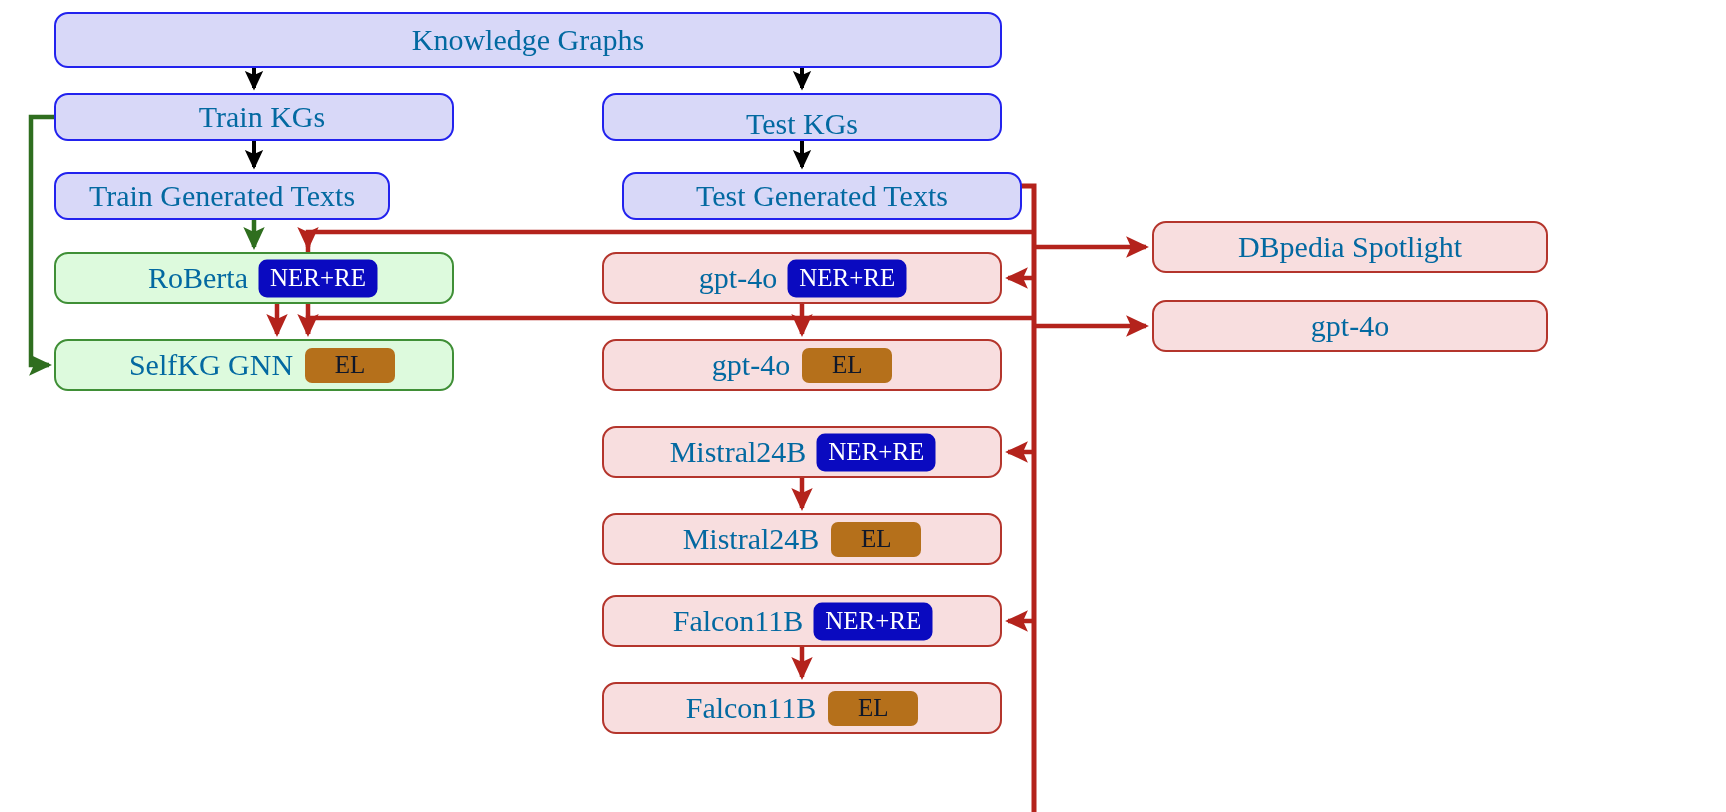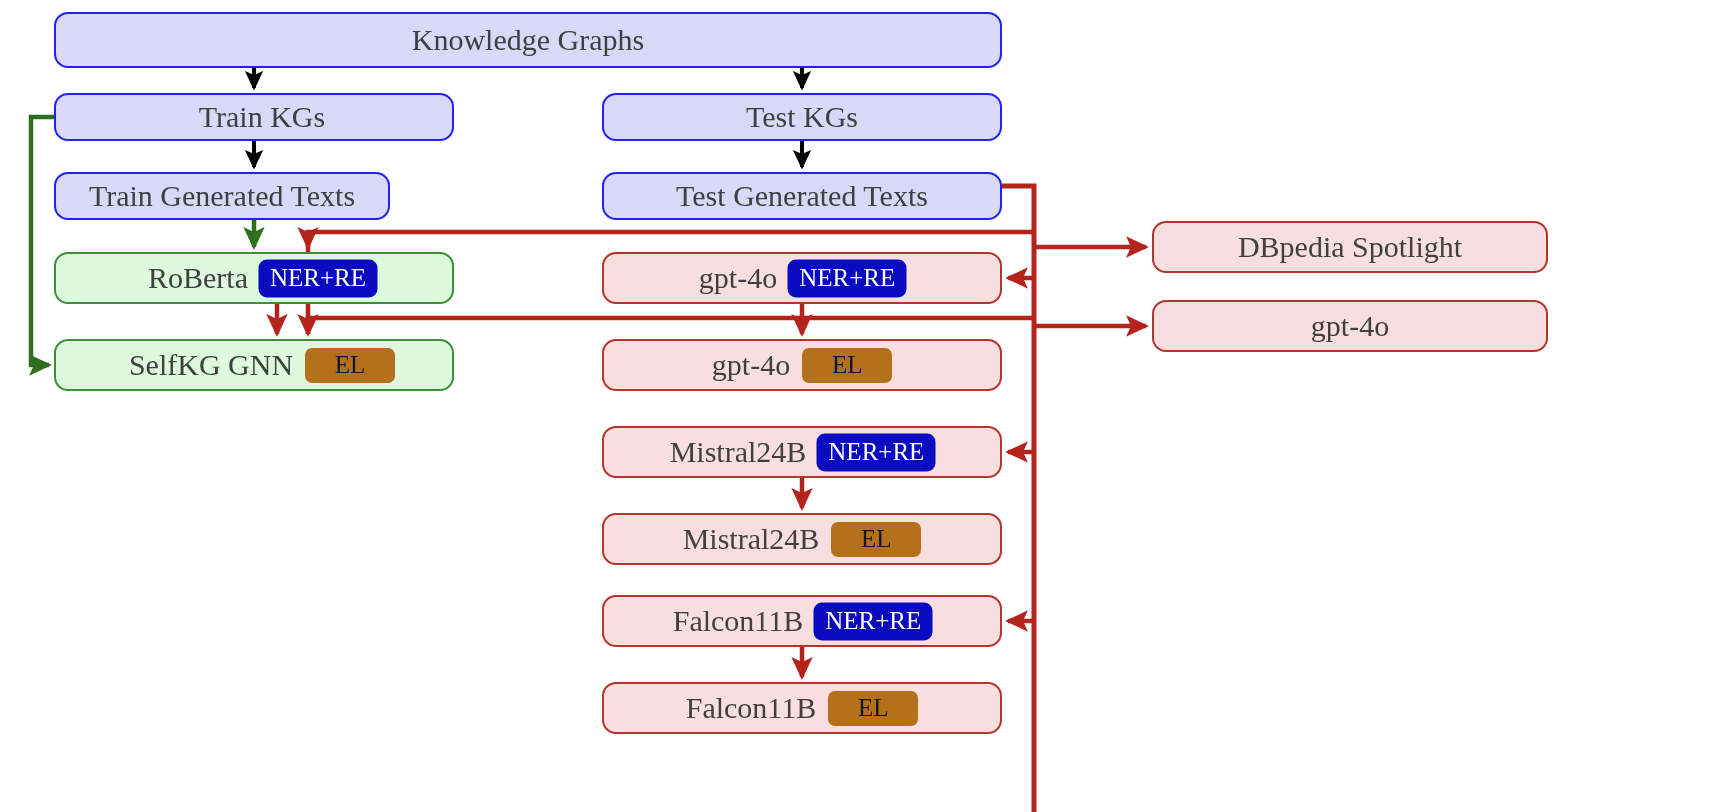--- a/index.html
+++ b/index.html
@@ -30,21 +30,21 @@
     align-items: center;
     justify-content: center;
     border-radius: 14px;
     border-width: 2.5px;
     border-style: solid;
     white-space: nowrap;
   }
   .node .label {
     font-size: 30px;
     line-height: 1;
-    color: #404040;
+    color: #0369a1;
   }
   .node.blue  { background: #d8d8f8; border-color: #2222ee; }
   .node.green { background: #ddfadd; border-color: #3f8f36; padding-left: 16px; }
   .node.pink  { background: #f8dedf; border-color: #b4352c; }
 
   .badge {
     display: inline-flex;
     align-items: center;
     justify-content: center;
     border-radius: 7px;
@@ -118,27 +118,27 @@
     </g>
   </svg>
 
   <div id="nodes">
       <div class="node blue" style="left: 54px; top: 12px; width: 948px; height: 56px;">
         <span class="label">Knowledge Graphs</span>
       </div>
       <div class="node blue" style="left: 54px; top: 93px; width: 400px; height: 48px; padding-left: 16px;">
         <span class="label">Train KGs</span>
       </div>
-      <div class="node blue" style="left: 602px; top: 93px; width: 400px; height: 48px;">
+      <div class="node blue" style="left: 602px; top: 93px; width: 400px; height: 48px; align-items: flex-end;">
         <span class="label">Test KGs</span>
       </div>
       <div class="node blue" style="left: 54px; top: 172px; width: 336px; height: 48px;">
         <span class="label">Train Generated Texts</span>
       </div>
-      <div class="node blue" style="left: 602px; top: 172px; width: 400px; height: 48px;">
+      <div class="node blue" style="left: 622px; top: 172px; width: 400px; height: 48px;">
         <span class="label">Test Generated Texts</span>
       </div>
       <div class="node green" style="left: 54px; top: 252px; width: 400px; height: 52px;">
         <span class="label">RoBerta</span>
         <span class="badge nerre">
           <span class="btxt">NER+RE</span>
         </span>
       </div>
       <div class="node green" style="left: 54px; top: 339px; width: 400px; height: 52px;">
         <span class="label">SelfKG GNN</span>

